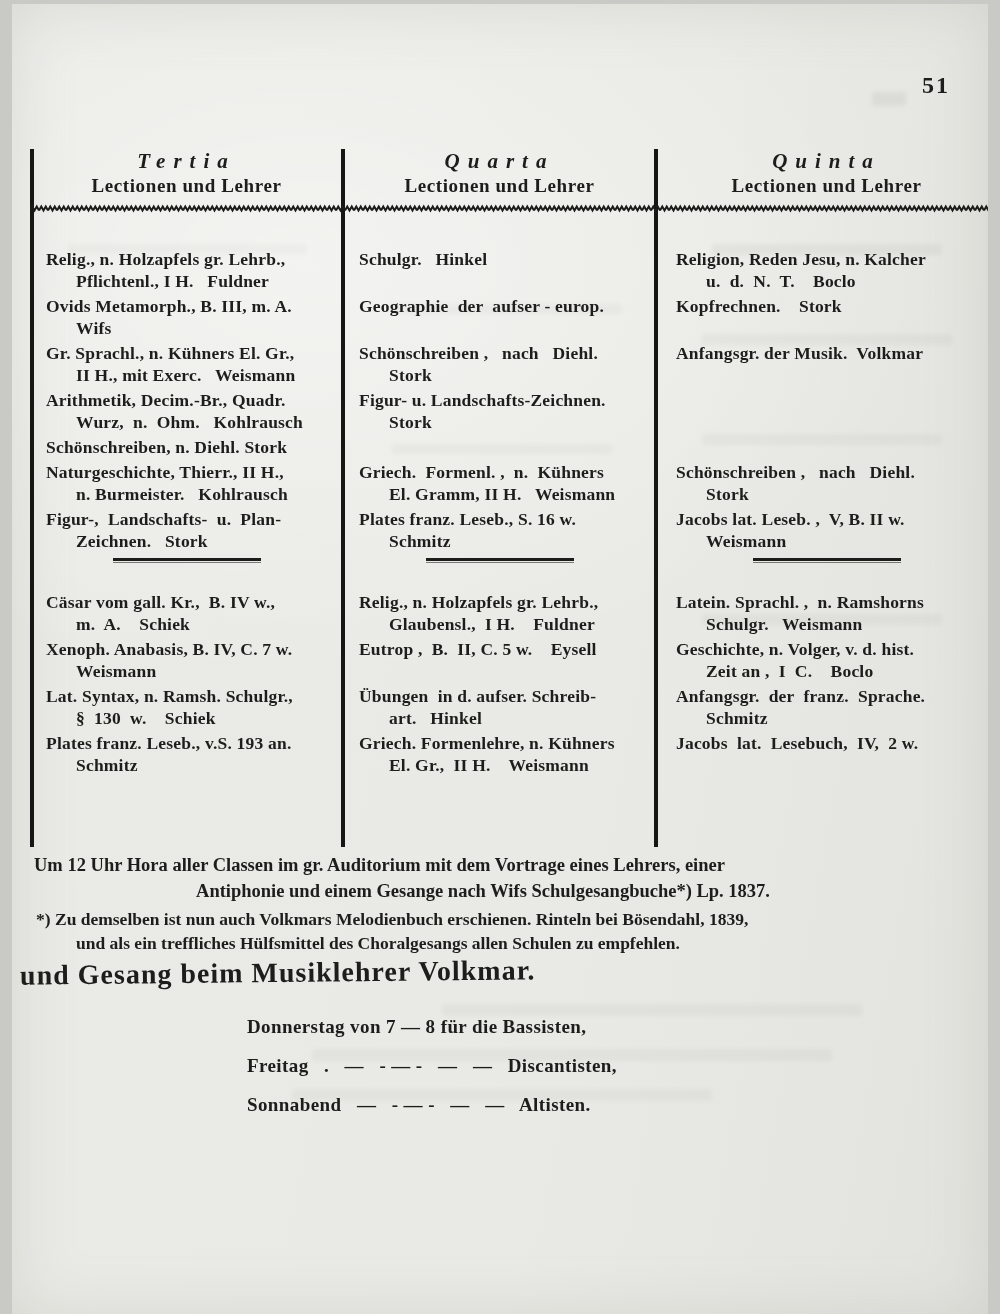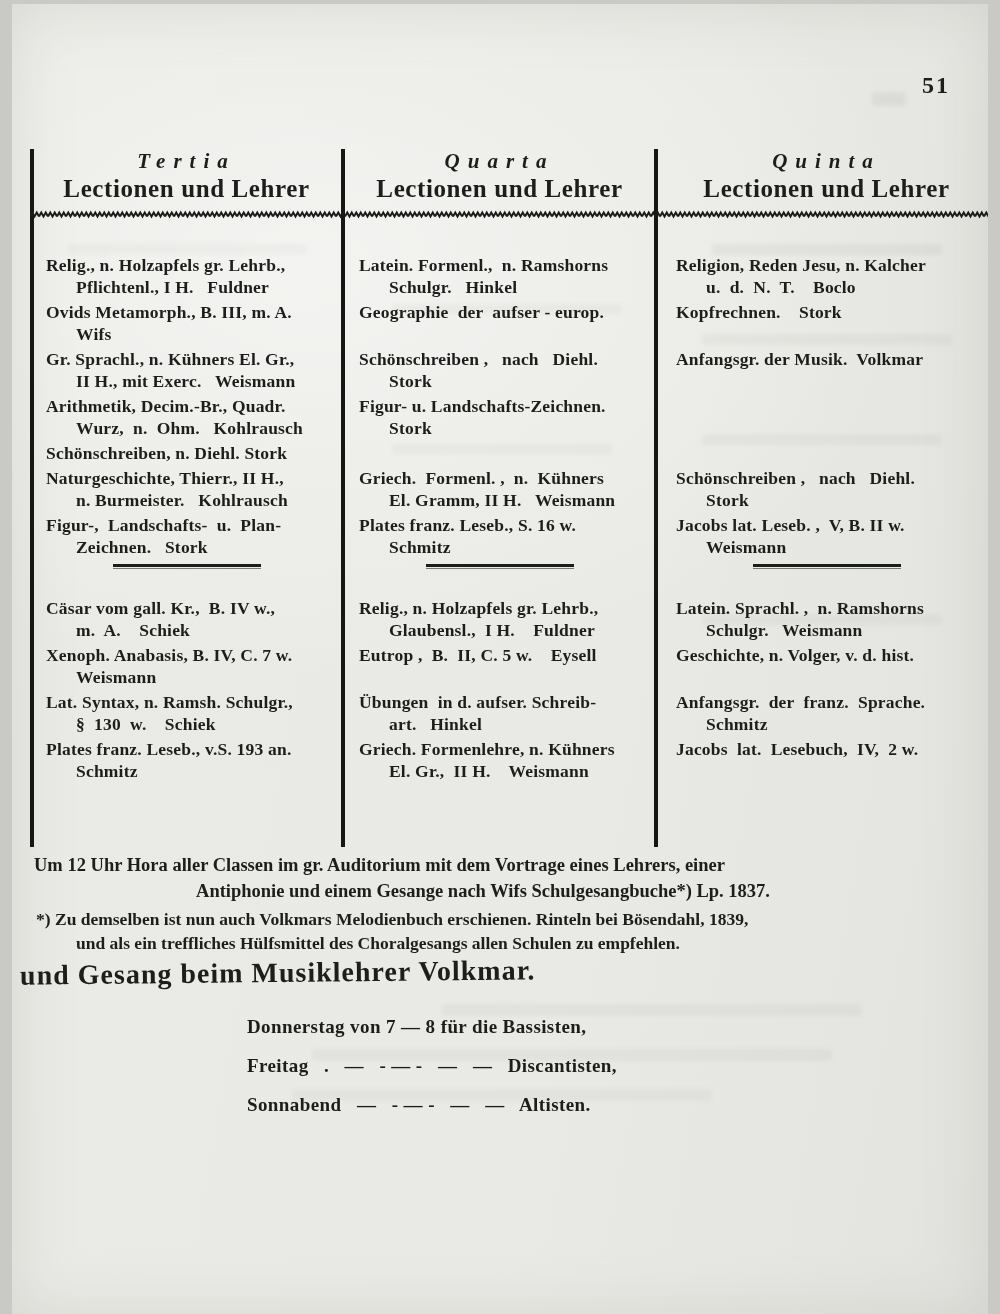--- a/index.html
+++ b/index.html
@@ -41,21 +41,21 @@
   .vbar-2{left:311px;}
   .vbar-3{left:624px;}
   .grid{
     position:relative;
     display:grid;
     grid-template-columns:313px 313px 341px;
     row-gap:3px;
   }
   .hcell{text-align:center;padding-top:2px;}
   .htitle{font-style:italic;font-size:21px;font-weight:600;letter-spacing:8px;}
-  .hsub{font-size:25px;font-weight:bold;letter-spacing:0.6px;margin-top:1px;}
+  .hsub{font-size:19px;font-weight:bold;letter-spacing:0.6px;margin-top:1px;}
   .wavy{grid-column:1/-1;margin-top:3px;margin-bottom:31px;line-height:0;}
   .cell{font-size:17.5px;font-weight:bold;line-height:22px;letter-spacing:0.2px;}
   .cell.c0{padding-left:16px;padding-right:2px;}
   .cell.c1{padding-left:16px;padding-right:2px;}
   .cell.c2{padding-left:20px;padding-right:2px;}
   .cell .line{white-space:pre-wrap;}
   .cell .line + .line{padding-left:30px;}
   .divider-cell{height:33px;}
   .divider-cell .rule{width:148px;height:3px;background:#1c1c1a;margin:3px auto 0;
     box-shadow:0 1px 0 rgba(233,233,229,1), 0 2px 0 rgba(28,28,26,0.55);}
@@ -120,21 +120,20 @@
           </defs>
           <rect width="965" height="11" fill="url(#zz)"></rect>
         </svg>
       </div>
 
     <div class="cell c0">
           <div class="line">Relig., n. Holzapfels gr. Lehrb.,</div>
           <div class="line">Pflichtenl., I H.   Fuldner</div>
         </div>
         <div class="cell c1">
-          <div class="line">Latein. Formenl.,  n. Ramshorns</div>
           <div class="line">Schulgr.   Hinkel</div>
         </div>
         <div class="cell c2">
           <div class="line">Religion, Reden Jesu, n. Kalcher</div>
           <div class="line">u.  d.  N.  T.    Boclo</div>
         </div>
         <div class="cell c0">
           <div class="line">Ovids Metamorph., B. III, m. A.</div>
           <div class="line">Wifs</div>
         </div>
@@ -216,20 +215,21 @@
         </div>
         <div class="cell c0">
           <div class="line">Xenoph. Anabasis, B. IV, C. 7 w.</div>
           <div class="line">Weismann</div>
         </div>
         <div class="cell c1">
           <div class="line">Eutrop ,  B.  II, C. 5 w.    Eysell</div>
         </div>
         <div class="cell c2">
           <div class="line">Geschichte, n. Volger, v. d. hist.</div>
+          <div class="line">Zeit an ,  I  C.    Boclo</div>
         </div>
         <div class="cell c0">
           <div class="line">Lat. Syntax, n. Ramsh. Schulgr.,</div>
           <div class="line">§  130  w.    Schiek</div>
         </div>
         <div class="cell c1">
           <div class="line">Übungen  in d. aufser. Schreib-</div>
           <div class="line">art.   Hinkel</div>
         </div>
         <div class="cell c2">

